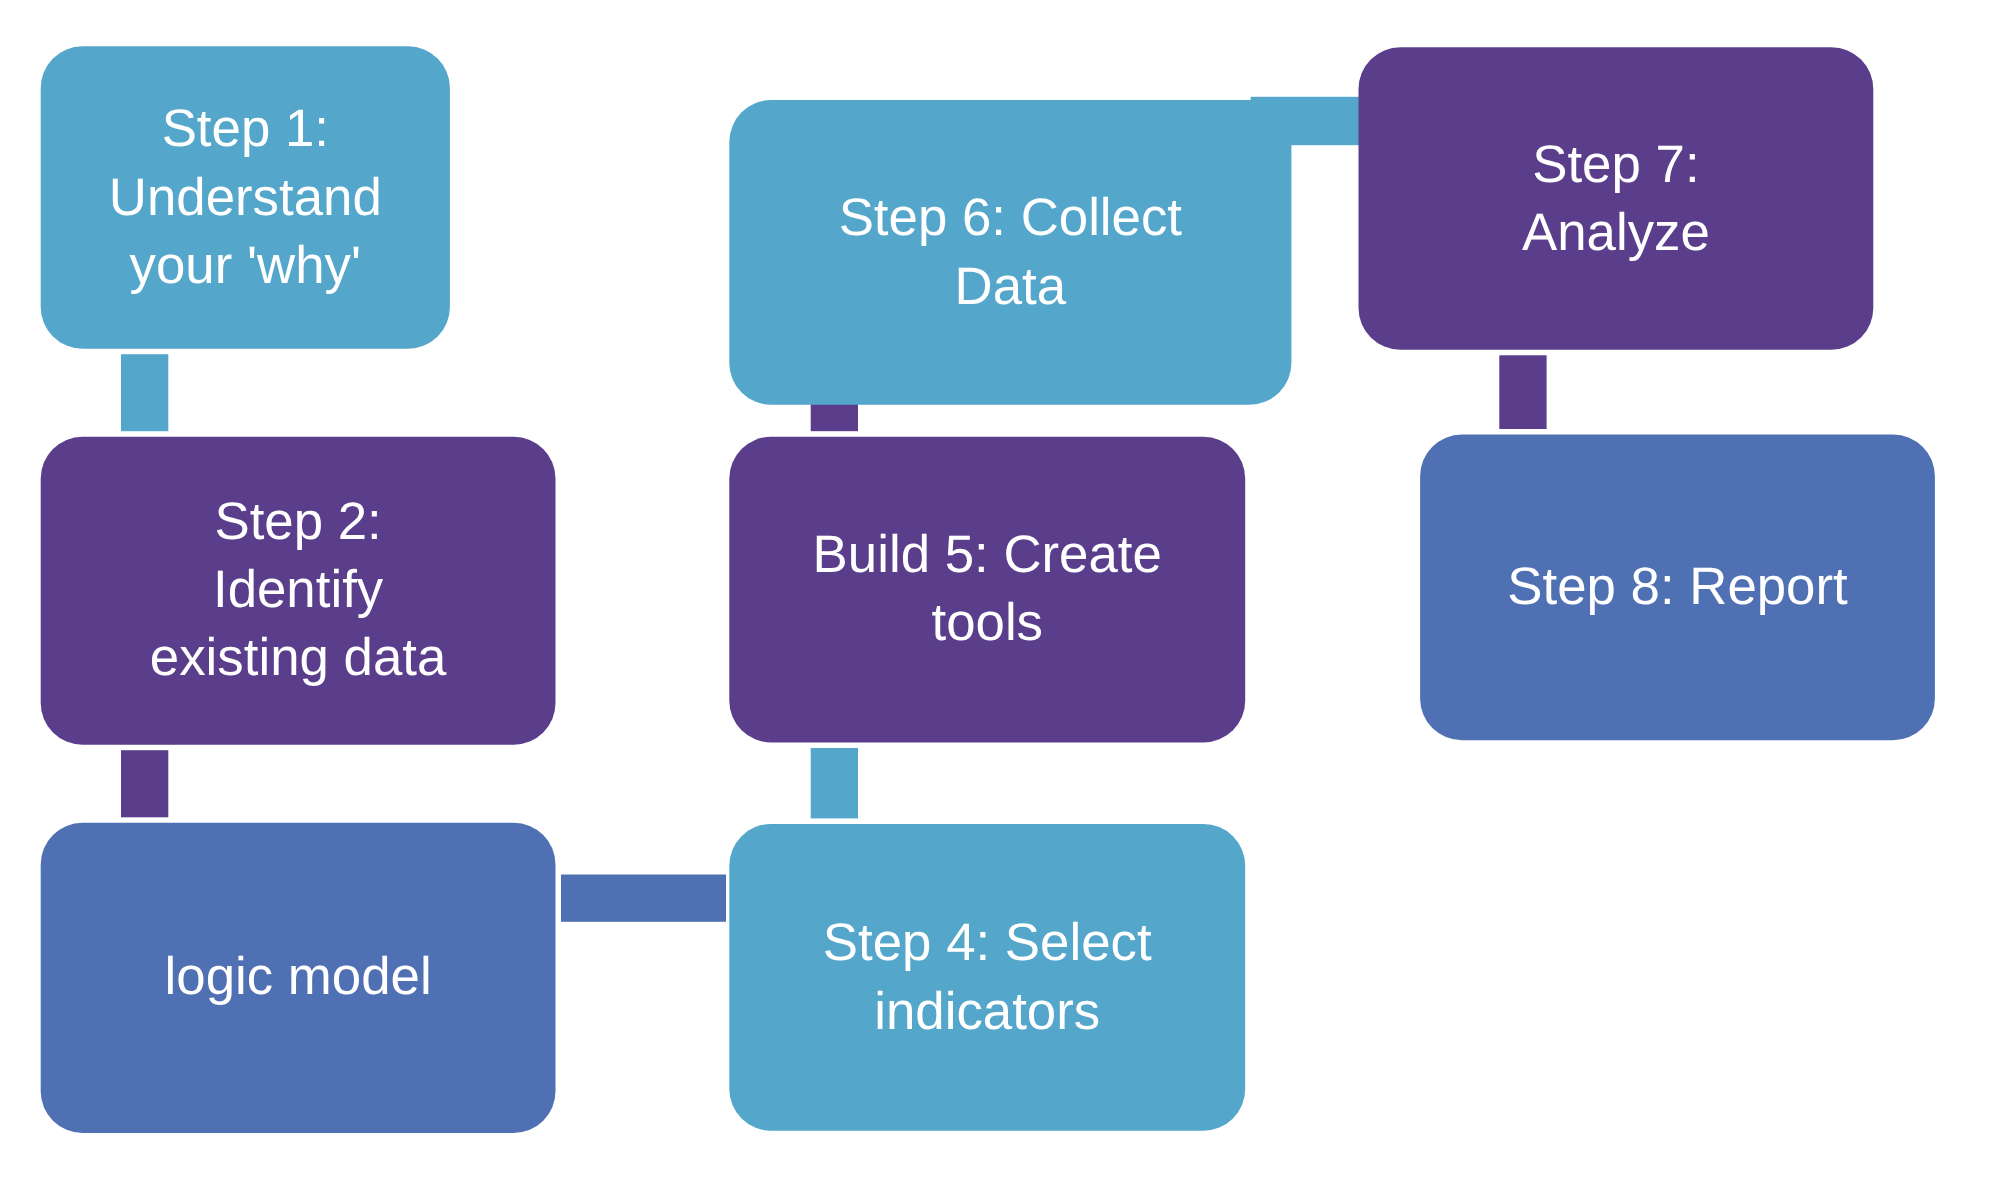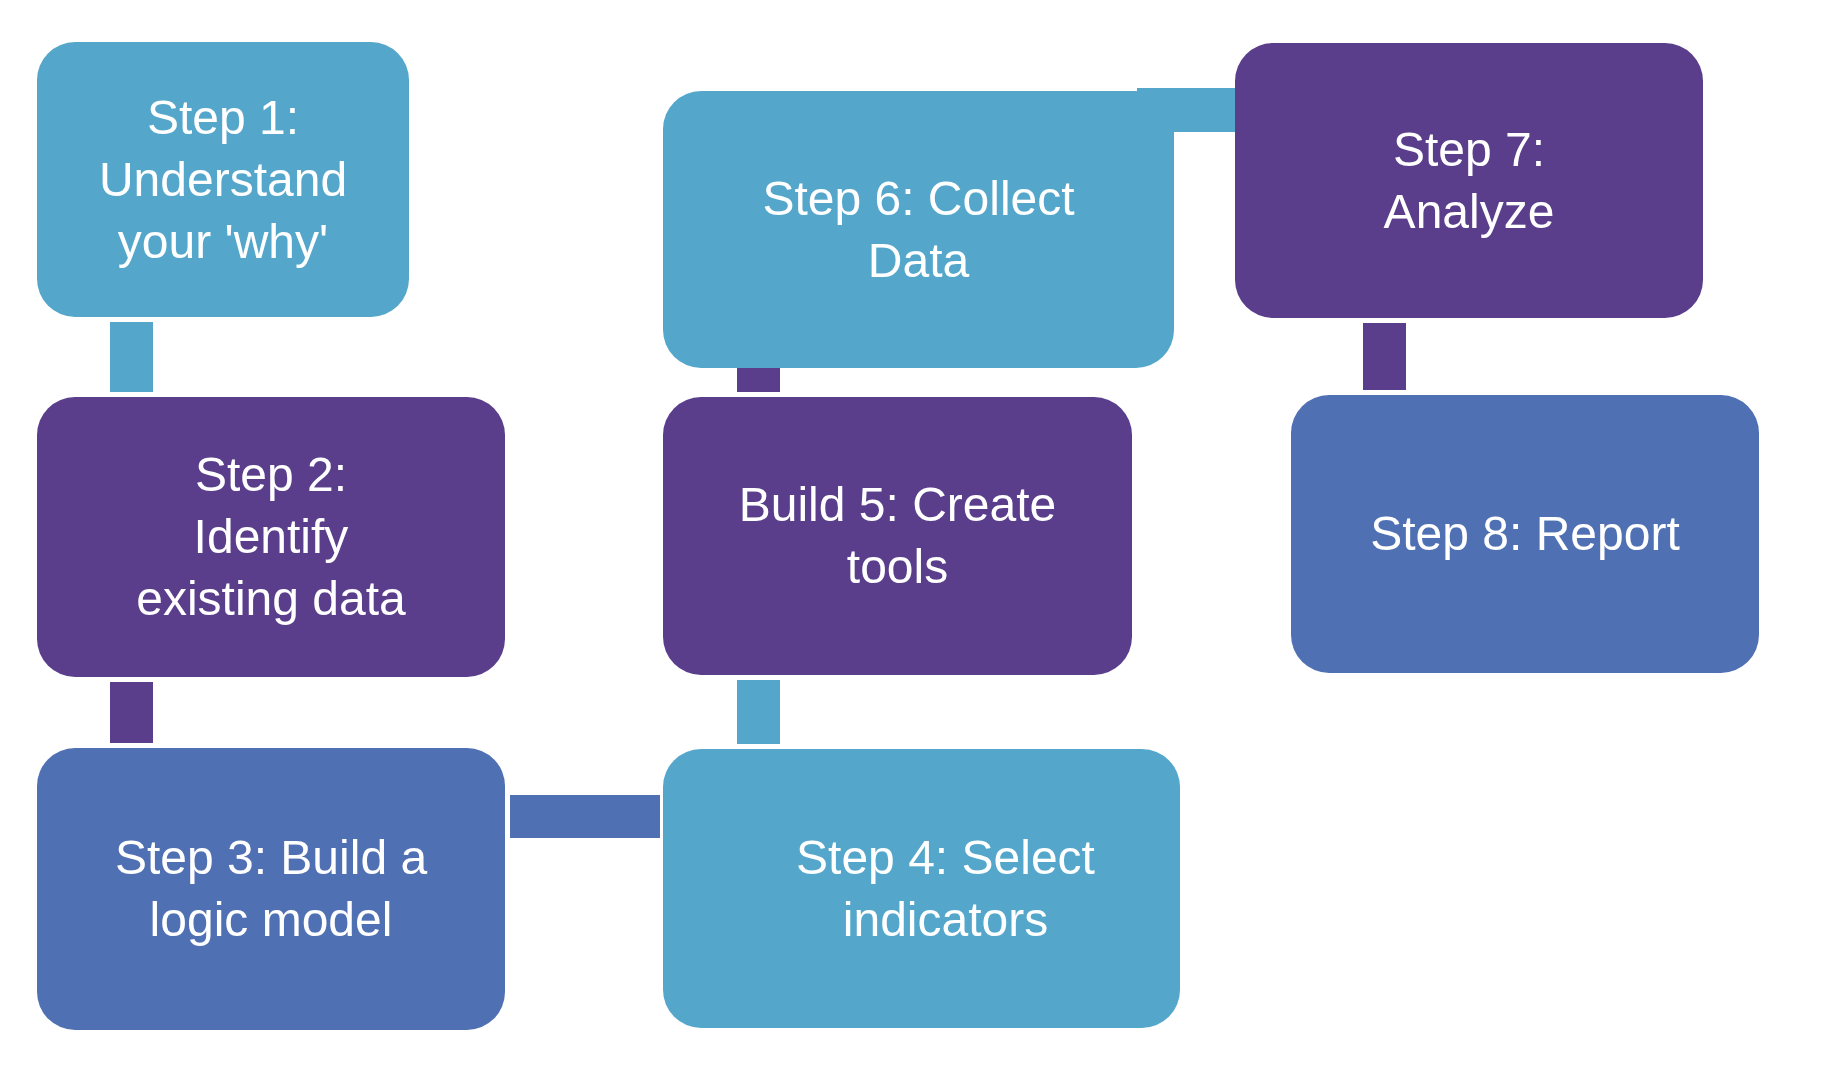--- a/index.html
+++ b/index.html
@@ -29,21 +29,21 @@
   .box-text span { display: block; white-space: nowrap; }
   .connector { position: absolute; z-index: 1; }
   .cyan   { background: var(--cyan,   #54A7CB); }
   .purple { background: var(--purple, #5A3E8C); }
   .blue   { background: var(--blue,   #5070B4); }
 
   
   .pos-step1 { left: 37px;   top: 42px;  width: 372px; height: 275px; }
   .pos-step2 { left: 37px;   top: 397px; width: 468px; height: 280px; }
   .pos-step3 { left: 37px;   top: 748px; width: 468px; height: 282px; }
-  .pos-step4 { left: 663px;  top: 749px; width: 469px; height: 279px; padding-left: 48px; }
+  .pos-step4 { left: 663px;  top: 749px; width: 469px; height: 279px; }
   .pos-step5 { left: 663px;  top: 397px; width: 469px; height: 278px; }
   .pos-step6 { left: 663px;  top: 43px;  width: 511px; height: 277px; margin-top: 48px; }
   .pos-step7 { left: 1223px; top: 43px;  width: 468px; height: 275px; margin-left: 12px; }
   .pos-step8 { left: 1291px; top: 395px; width: 468px; height: 278px; }
 
   
   .pos-c12 { left: 110px;  top: 322px; width: 43px;  height: 70px; }
   .pos-c23 { left: 110px;  top: 682px; width: 43px;  height: 61px; }
   .pos-c34 { left: 510px;  top: 795px; width: 150px; height: 43px; }
   .pos-c45 { left: 737px;  top: 680px; width: 43px;  height: 64px; }
@@ -75,21 +75,20 @@
   <div class="box purple pos-step2">
     <div class="box-text">
       <span>Step 2:</span>
       <span>Identify</span>
       <span>existing data</span>
     </div>
   </div>
 
   <div class="box blue pos-step3">
     <div class="box-text">
-      <span>Step 3: Build a</span>
       <span>logic model</span>
     </div>
   </div>
 
   <div class="box cyan pos-step4">
     <div class="box-text">
       <span>Step 4: Select</span>
       <span>indicators</span>
     </div>
   </div>

